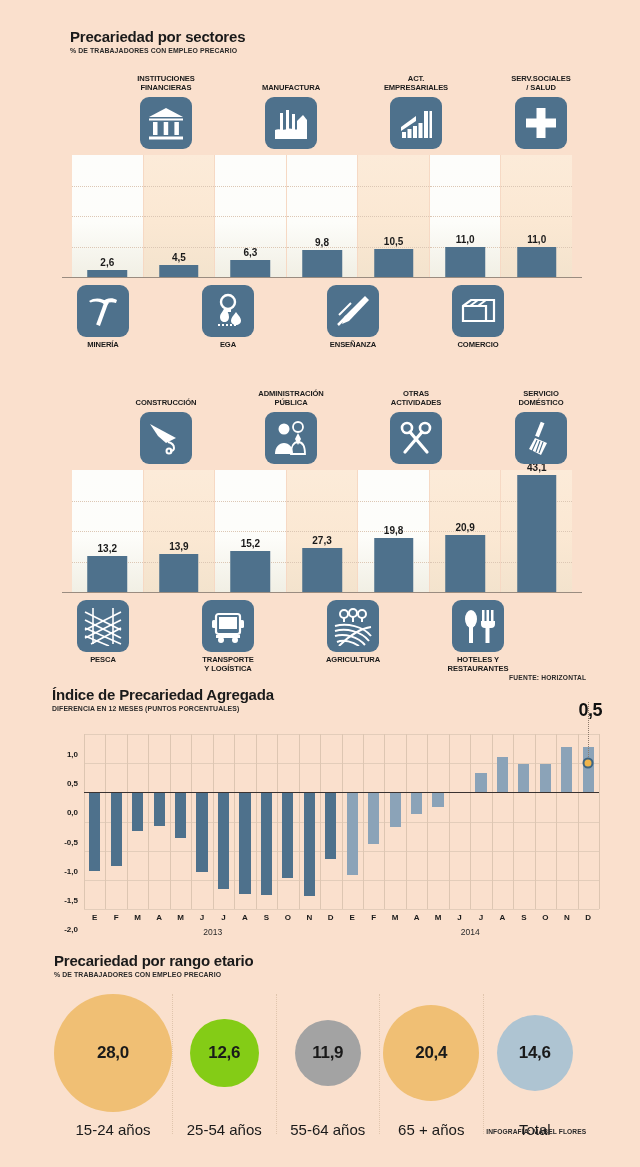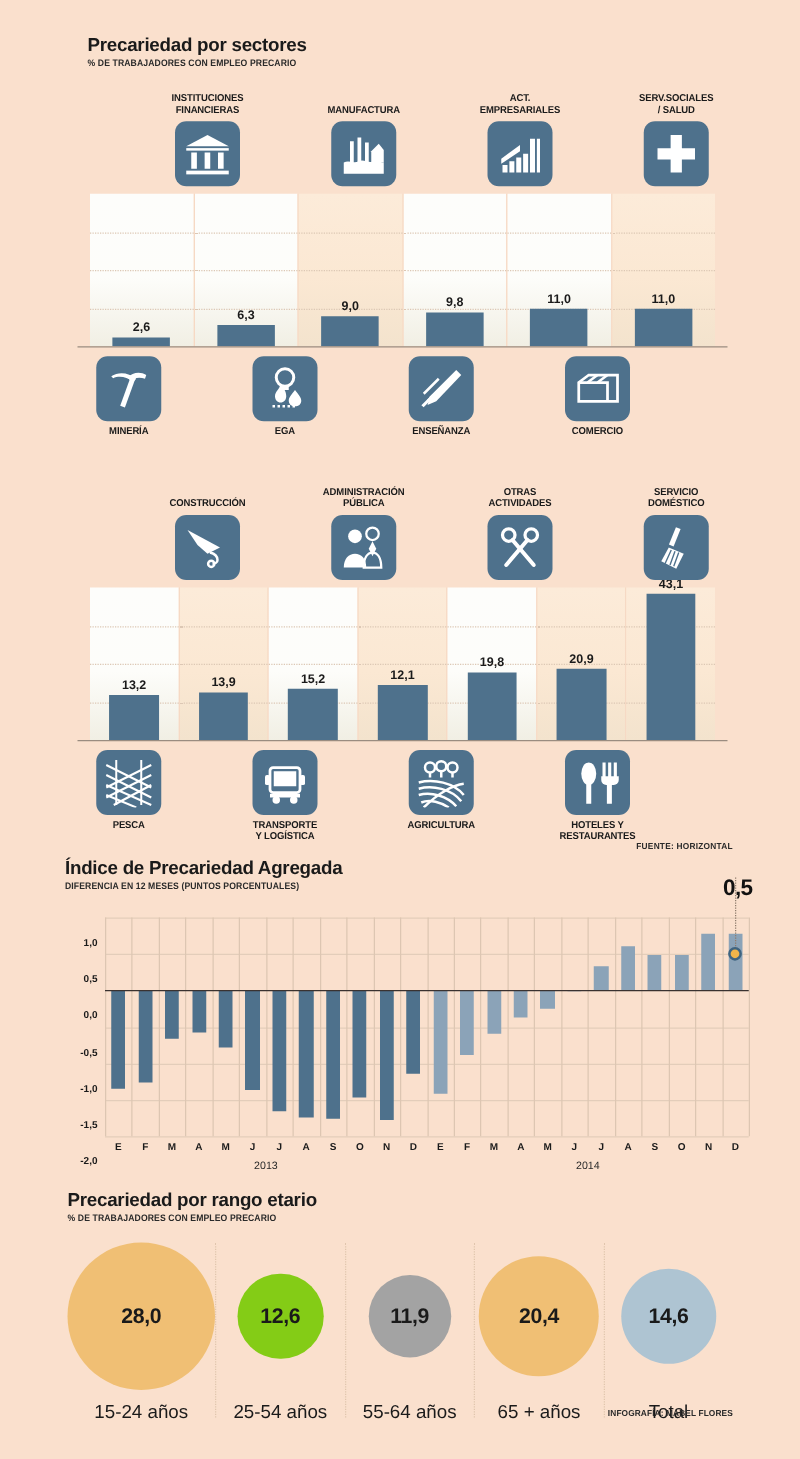--- a/index.html
+++ b/index.html
@@ -155,40 +155,47 @@
   </div>
 
   <div class="panel" id="panel1" style="left:72px;top:155px;width:500px;height:122px;">
       <div class="col w">
         <div class="gridline" style="top: 30.5px;"></div>
         <div class="gridline" style="top: 61px;"></div>
         <div class="gridline" style="top: 91.5px;"></div>
         <div class="bar" style="height: 7.04889px;"></div>
         <div class="barval" style="bottom: 9.04889px;">2,6</div>
       </div>
+      <div class="col t">
+        <div class="gridline" style="top: 30.5px;"></div>
+        <div class="gridline" style="top: 61px;"></div>
+        <div class="gridline" style="top: 91.5px;"></div>
+        <div class="bar" style="height: 12.2px;"></div>
+        <div class="barval" style="bottom: 14.2px;">4,5</div>
+      </div>
       <div class="col w">
         <div class="gridline" style="top: 30.5px;"></div>
         <div class="gridline" style="top: 61px;"></div>
         <div class="gridline" style="top: 91.5px;"></div>
         <div class="bar" style="height: 17.08px;"></div>
         <div class="barval" style="bottom: 19.08px;">6,3</div>
       </div>
-      <div class="col t">
-        <div class="gridline" style="top: 30.5px;"></div>
-        <div class="gridline" style="top: 61px;"></div>
-        <div class="gridline" style="top: 91.5px;"></div>
-        <div class="bar" style="height: 24.4px;"></div>
-        <div class="barval" style="bottom: 26.4px;">9,0</div>
-      </div>
       <div class="col w">
         <div class="gridline" style="top: 30.5px;"></div>
         <div class="gridline" style="top: 61px;"></div>
         <div class="gridline" style="top: 91.5px;"></div>
         <div class="bar" style="height: 26.5689px;"></div>
         <div class="barval" style="bottom: 28.5689px;">9,8</div>
+      </div>
+      <div class="col t">
+        <div class="gridline" style="top: 30.5px;"></div>
+        <div class="gridline" style="top: 61px;"></div>
+        <div class="gridline" style="top: 91.5px;"></div>
+        <div class="bar" style="height: 28.4667px;"></div>
+        <div class="barval" style="bottom: 30.4667px;">10,5</div>
       </div>
       <div class="col w">
         <div class="gridline" style="top: 30.5px;"></div>
         <div class="gridline" style="top: 61px;"></div>
         <div class="gridline" style="top: 91.5px;"></div>
         <div class="bar" style="height: 29.8222px;"></div>
         <div class="barval" style="bottom: 31.8222px;">11,0</div>
       </div>
       <div class="col t">
         <div class="gridline" style="top: 30.5px;"></div>
@@ -299,21 +306,21 @@
         <div class="gridline" style="top: 61px;"></div>
         <div class="gridline" style="top: 91.5px;"></div>
         <div class="bar" style="height: 41.2089px;"></div>
         <div class="barval" style="bottom: 43.2089px;">15,2</div>
       </div>
       <div class="col t">
         <div class="gridline" style="top: 30.5px;"></div>
         <div class="gridline" style="top: 61px;"></div>
         <div class="gridline" style="top: 91.5px;"></div>
         <div class="bar" style="height: 43.92px;"></div>
-        <div class="barval" style="bottom: 45.92px;">12,1</div>
+        <div class="barval" style="bottom: 45.92px;">27,3</div>
       </div>
       <div class="col w">
         <div class="gridline" style="top: 30.5px;"></div>
         <div class="gridline" style="top: 61px;"></div>
         <div class="gridline" style="top: 91.5px;"></div>
         <div class="bar" style="height: 53.68px;"></div>
         <div class="barval" style="bottom: 55.68px;">19,8</div>
       </div>
       <div class="col t">
         <div class="gridline" style="top: 30.5px;"></div>

